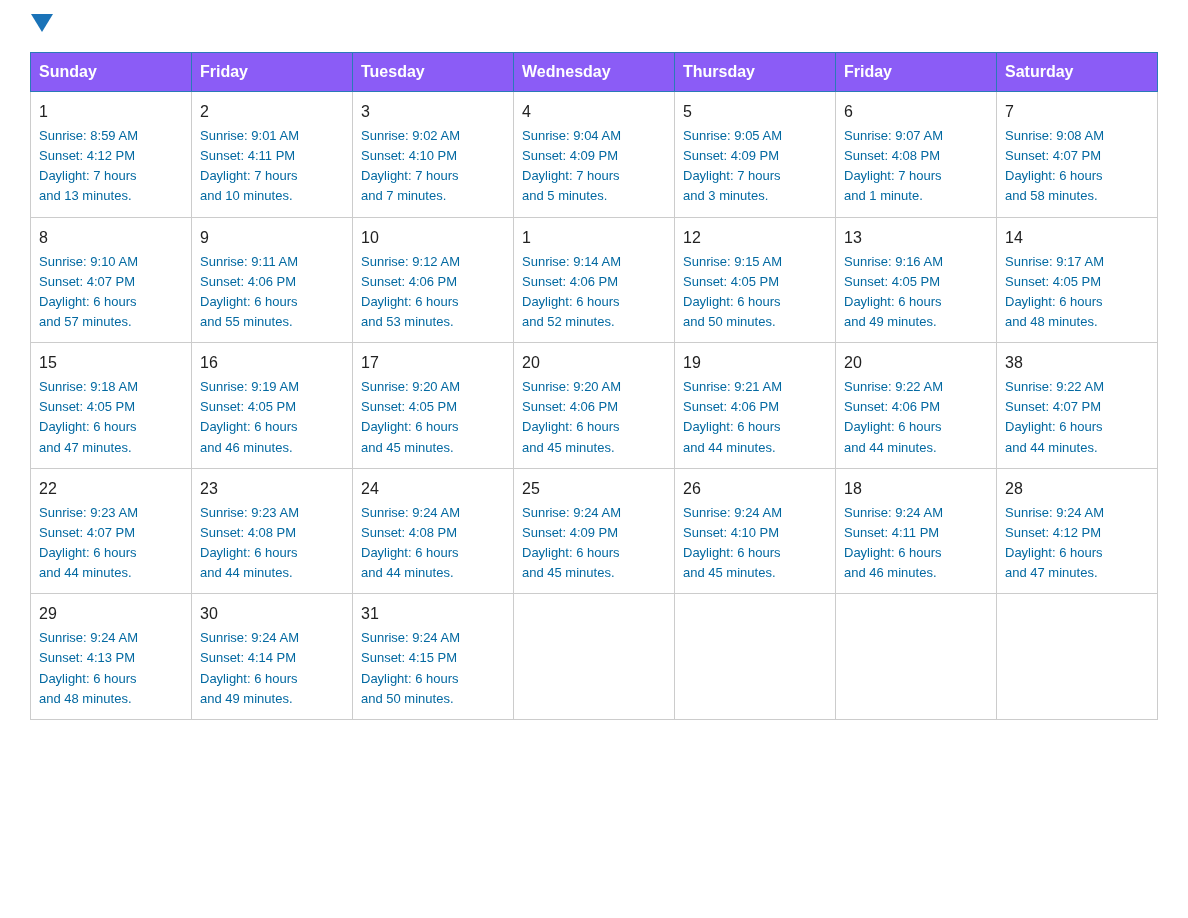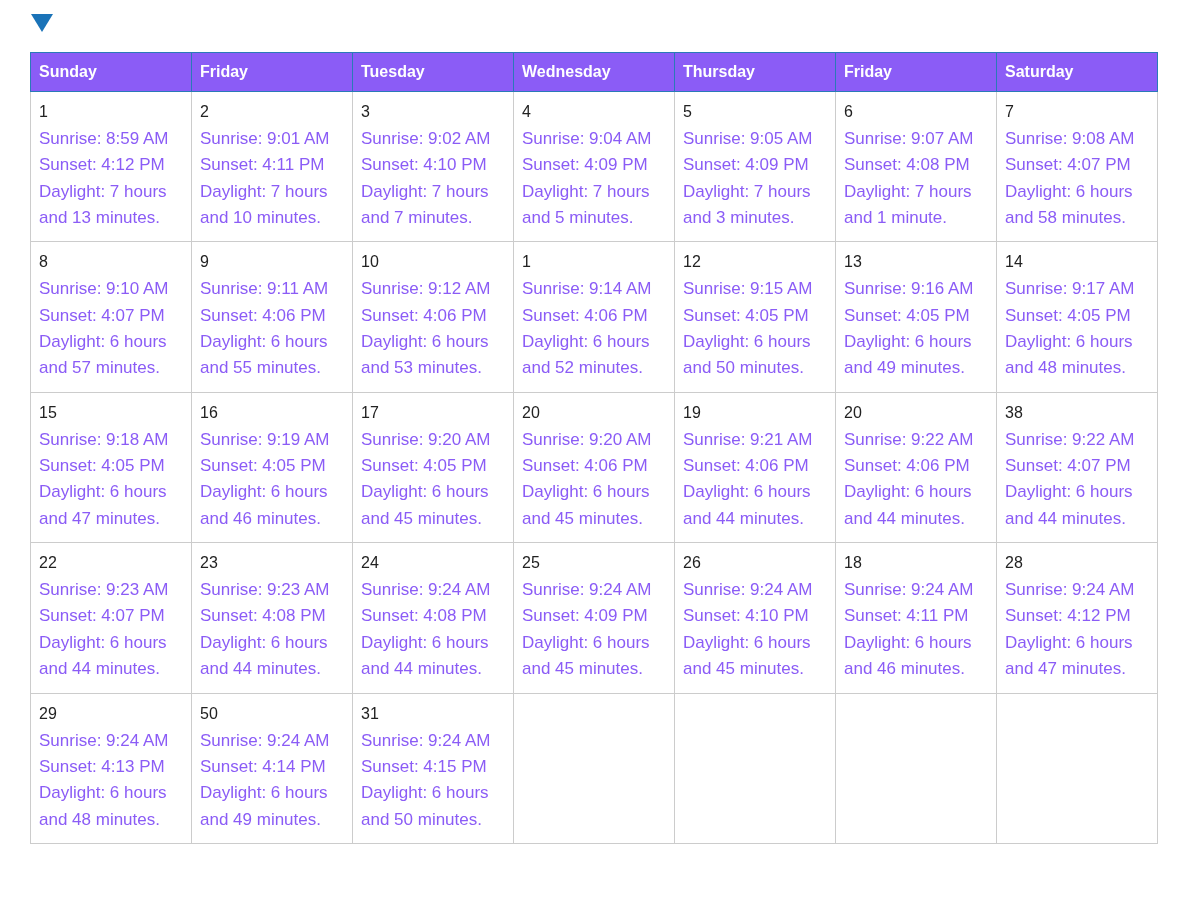--- a/index.html
+++ b/index.html
@@ -65,22 +65,22 @@
       background-color: #fff;
     }
     .day-number {
       font-size: 16px;
       font-weight: normal;
       color: #222;
       display: block;
       margin-bottom: 2px;
     }
     .day-info {
-      font-size: 17px;
-      color: #8b5cf6;
+      font-size: 13px;
+      color: #0369a1;
       line-height: 1.55;
     }
     tbody td.empty {
       background: #fff;
     }
   </style>
 </head>
 <body>
 
 <div class="header">
@@ -145,21 +145,21 @@
         <td><span class="day-number">22</span><span class="day-info">Sunrise: 9:23 AM<br>Sunset: 4:07 PM<br>Daylight: 6 hours<br>and 44 minutes.</span></td>
         <td><span class="day-number">23</span><span class="day-info">Sunrise: 9:23 AM<br>Sunset: 4:08 PM<br>Daylight: 6 hours<br>and 44 minutes.</span></td>
         <td><span class="day-number">24</span><span class="day-info">Sunrise: 9:24 AM<br>Sunset: 4:08 PM<br>Daylight: 6 hours<br>and 44 minutes.</span></td>
         <td><span class="day-number">25</span><span class="day-info">Sunrise: 9:24 AM<br>Sunset: 4:09 PM<br>Daylight: 6 hours<br>and 45 minutes.</span></td>
         <td><span class="day-number">26</span><span class="day-info">Sunrise: 9:24 AM<br>Sunset: 4:10 PM<br>Daylight: 6 hours<br>and 45 minutes.</span></td>
         <td><span class="day-number">18</span><span class="day-info">Sunrise: 9:24 AM<br>Sunset: 4:11 PM<br>Daylight: 6 hours<br>and 46 minutes.</span></td>
         <td><span class="day-number">28</span><span class="day-info">Sunrise: 9:24 AM<br>Sunset: 4:12 PM<br>Daylight: 6 hours<br>and 47 minutes.</span></td>
       </tr>
       <tr>
         <td><span class="day-number">29</span><span class="day-info">Sunrise: 9:24 AM<br>Sunset: 4:13 PM<br>Daylight: 6 hours<br>and 48 minutes.</span></td>
-        <td><span class="day-number">50</span><span class="day-info">Sunrise: 9:24 AM<br>Sunset: 4:14 PM<br>Daylight: 6 hours<br>and 49 minutes.</span></td>
+        <td><span class="day-number">30</span><span class="day-info">Sunrise: 9:24 AM<br>Sunset: 4:14 PM<br>Daylight: 6 hours<br>and 49 minutes.</span></td>
         <td><span class="day-number">31</span><span class="day-info">Sunrise: 9:24 AM<br>Sunset: 4:15 PM<br>Daylight: 6 hours<br>and 50 minutes.</span></td>
         <td class="empty"></td>
         <td class="empty"></td>
         <td class="empty"></td>
         <td class="empty"></td>
       </tr>
     </tbody>
 </table>
 
 </body></html>

